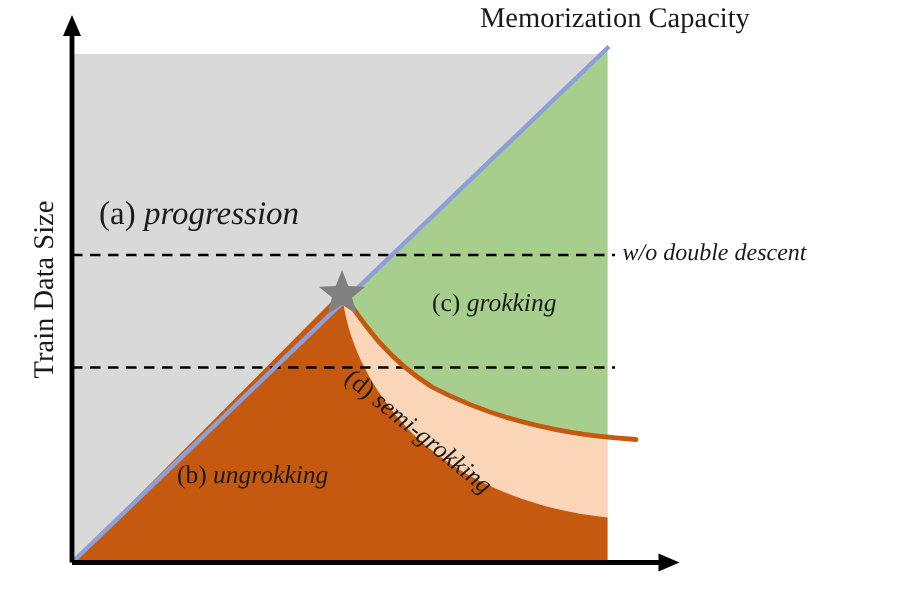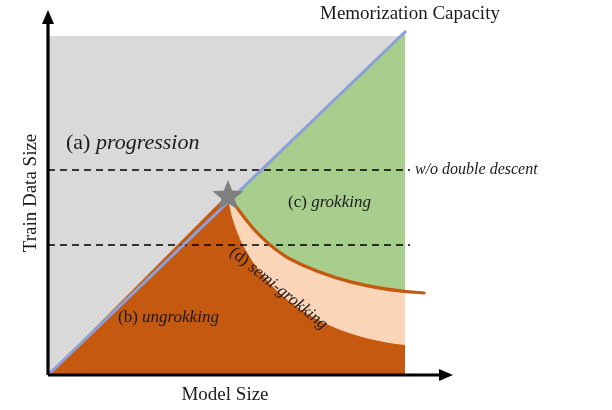--- a/index.html
+++ b/index.html
@@ -78,21 +78,20 @@
 
     <path d="M 228 180 L 232.2 190.6 L 243.5 191.2 L 234.7 198.4
              L 237.6 209.4 L 228 203.2 L 218.4 209.4 L 221.3 198.4
              L 212.5 191.2 L 223.8 190.6 Z" fill="#808080"></path>
   </svg>
 
   <div class="lbl serif-up" id="title-memorization">Memorization Capacity</div>
 
   <div class="lbl serif-up" id="axis-y-label">Train Data Size</div>
 
-  <div class="lbl serif-up" id="axis-x-label">Model Size</div>
 
   <div class="lbl serif-it" id="label-wo-dd">w/o double descent</div>
 
 
 
   <div class="lbl serif-it" id="label-a">
     <span class="roman">(a)</span><span>&nbsp;</span><span>progression</span>
   </div>
 
   <div class="lbl serif-it" id="label-c">

